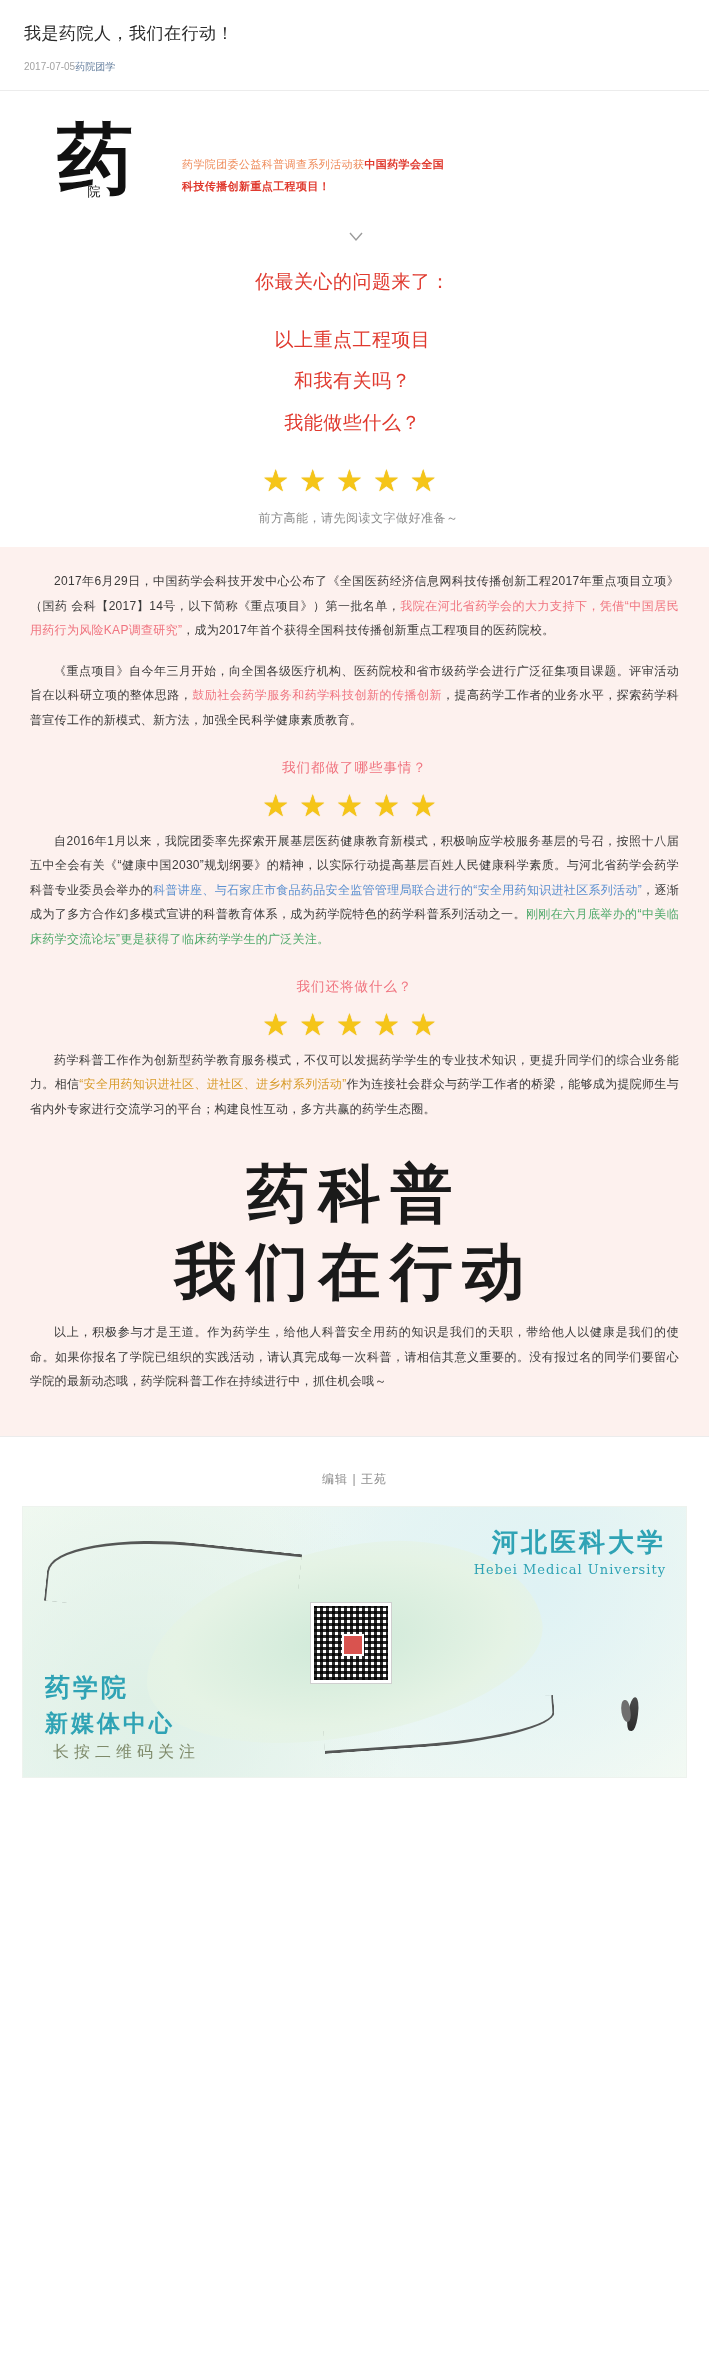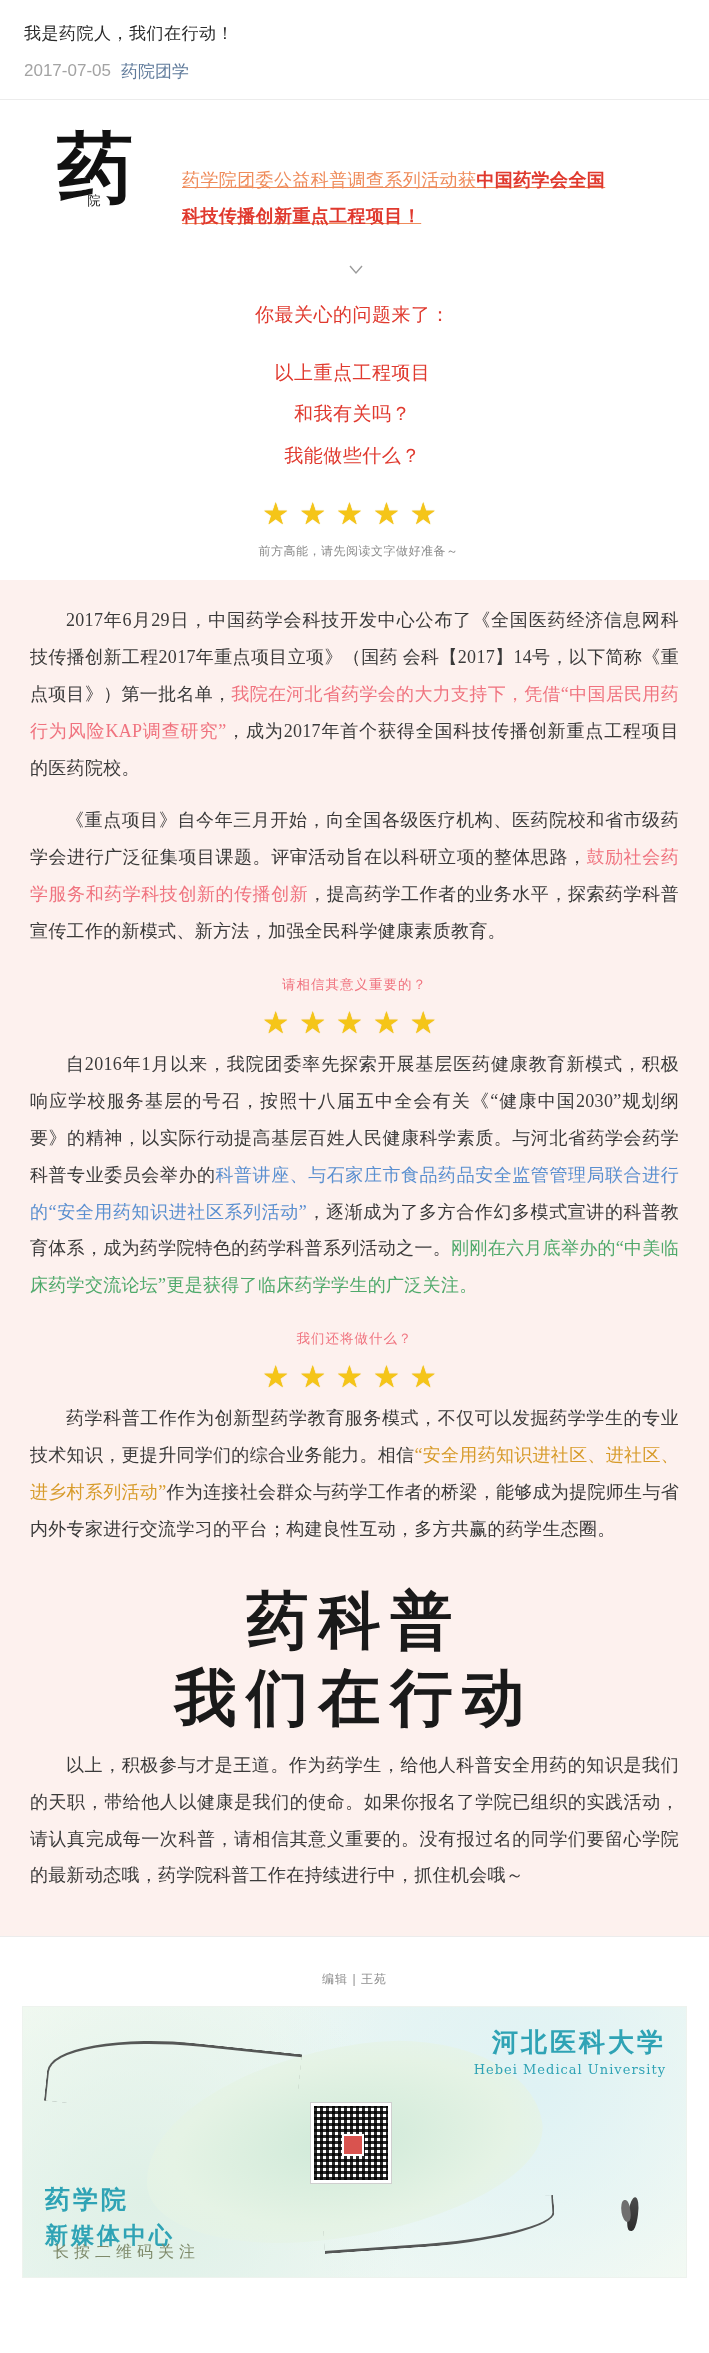--- a/index.html
+++ b/index.html
@@ -24,25 +24,24 @@
   }
   .article-title {
     font-size: 17px;
     color: #2b2b2b;
     font-weight: normal;
     letter-spacing: 0.5px;
     margin: 0 0 14px 0;
     line-height: 1.4;
   }
   .meta-row {
-    font-size: 17px;
+    font-size: 10px;
     color: #a3a3a3;
     display: flex;
     align-items: center;
-    gap: 10px;
     padding-bottom: 16px;
   }
   .meta-account {
     color: #607b9b;
     cursor: pointer;
   }
   .divider {
     height: 1px;
     background: #ececec;
     width: 100%;
@@ -76,25 +75,24 @@
     font-family: "DejaVu Serif", serif;
     font-size: 13px;
     color: #111;
     margin-top: -14px;
     letter-spacing: 2px;
   }
   .top-text {
     flex: 1;
     padding-left: 22px;
     padding-top: 38px;
-    font-size: 18px;
+    font-size: 11px;
     line-height: 2.0;
     color: #ef8b5a;
     letter-spacing: 0.4px;
-    text-decoration: underline;
   }
   .top-text .red {
     color: #e0392e;
     font-weight: bold;
   }
   
   .chevron-wrap {
     text-align: center;
     padding: 18px 0 6px 0;
   }
@@ -132,28 +130,27 @@
     color: #8a8a8a;
     padding: 6px 0 20px 8px;
     letter-spacing: 0.5px;
   }
   
   .pink {
     background: #fdf1ee;
     padding: 22px 30px 26px 30px;
   }
   p.para {
-    font-size: 18px;
+    font-size: 12px;
     line-height: 2.05;
     color: #3a3a3a;
     margin: 0 0 16px 0;
     text-indent: 2em;
     text-align: justify;
     letter-spacing: 0.3px;
-    font-family: Liberation Serif, serif;
   }
   .hl-pink { color: #f0737f; }
   .hl-blue { color: #5a8fd0; }
   .hl-green { color: #4fa96b; }
   .hl-gold { color: #d79b2a; }
   .sec-head {
     text-align: center;
     color: #f0737f;
     font-size: 13.5px;
     padding: 10px 0 0 0;
@@ -263,21 +260,21 @@
     content: "";
     position: absolute;
     left: 50%; top: 50%;
     width: 18px; height: 18px;
     margin: -9px 0 0 -9px;
     background: #d9534f;
     border: 2px solid #fff;
   }
   .pharm-name {
     position: absolute;
-    left: 22px; top: 176px;
+    left: 22px; top: 164px;
     font-family: "DejaVu Serif", serif;
     font-weight: bold;
     color: #2fa3b5;
   }
   .pharm-name .p1 { display:block; font-size: 25px; letter-spacing: 3px; }
   .pharm-name .p2 { display:block; font-size: 23px; letter-spacing: 3px; margin-top: 4px; }
   .press-note {
     position: absolute;
     left: 30px; bottom: 14px;
     font-size: 16px;
@@ -352,21 +349,21 @@
     <div class="pink">
 
       <p class="para">
         <span>2017年6月29日，中国药学会科技开发中心公布了《全国医药经济信息网科技传播创新工程2017年重点项目立项》（国药 会科【2017】14号，以下简称《重点项目》）第一批名单，</span><span class="hl-pink">我院在河北省药学会的大力支持下，凭借“中国居民用药行为风险KAP调查研究”</span><span>，成为2017年首个获得全国科技传播创新重点工程项目的医药院校。</span>
       </p>
 
       <p class="para">
         <span>《重点项目》自今年三月开始，向全国各级医疗机构、医药院校和省市级药学会进行广泛征集项目课题。评审活动旨在以科研立项的整体思路，</span><span class="hl-pink">鼓励社会药学服务和药学科技创新的传播创新</span><span>，提高药学工作者的业务水平，探索药学科普宣传工作的新模式、新方法，加强全民科学健康素质教育。</span>
       </p>
 
-      <div class="sec-head">请相信其意义重要的？</div>
+      <div class="sec-head">我们都做了哪些事情？</div>
       <div class="stars">
         <span>★</span><span>★</span><span>★</span><span>★</span><span>★</span>
       </div>
 
       <p class="para">
         <span>自2016年1月以来，我院团委率先探索开展基层医药健康教育新模式，积极响应学校服务基层的号召，按照十八届五中全会有关《“健康中国2030”规划纲要》的精神，以实际行动提高基层百姓人民健康科学素质。与河北省药学会药学科普专业委员会举办的</span><span class="hl-blue">科普讲座、与石家庄市食品药品安全监管管理局联合进行的“安全用药知识进社区系列活动”</span><span>，逐渐成为了多方合作幻多模式宣讲的科普教育体系，成为药学院特色的药学科普系列活动之一。</span><span class="hl-green">刚刚在六月底举办的“中美临床药学交流论坛”更是获得了临床药学学生的广泛关注。</span>
       </p>
 
       <div class="sec-head">我们还将做什么？</div>
       <div class="stars">

